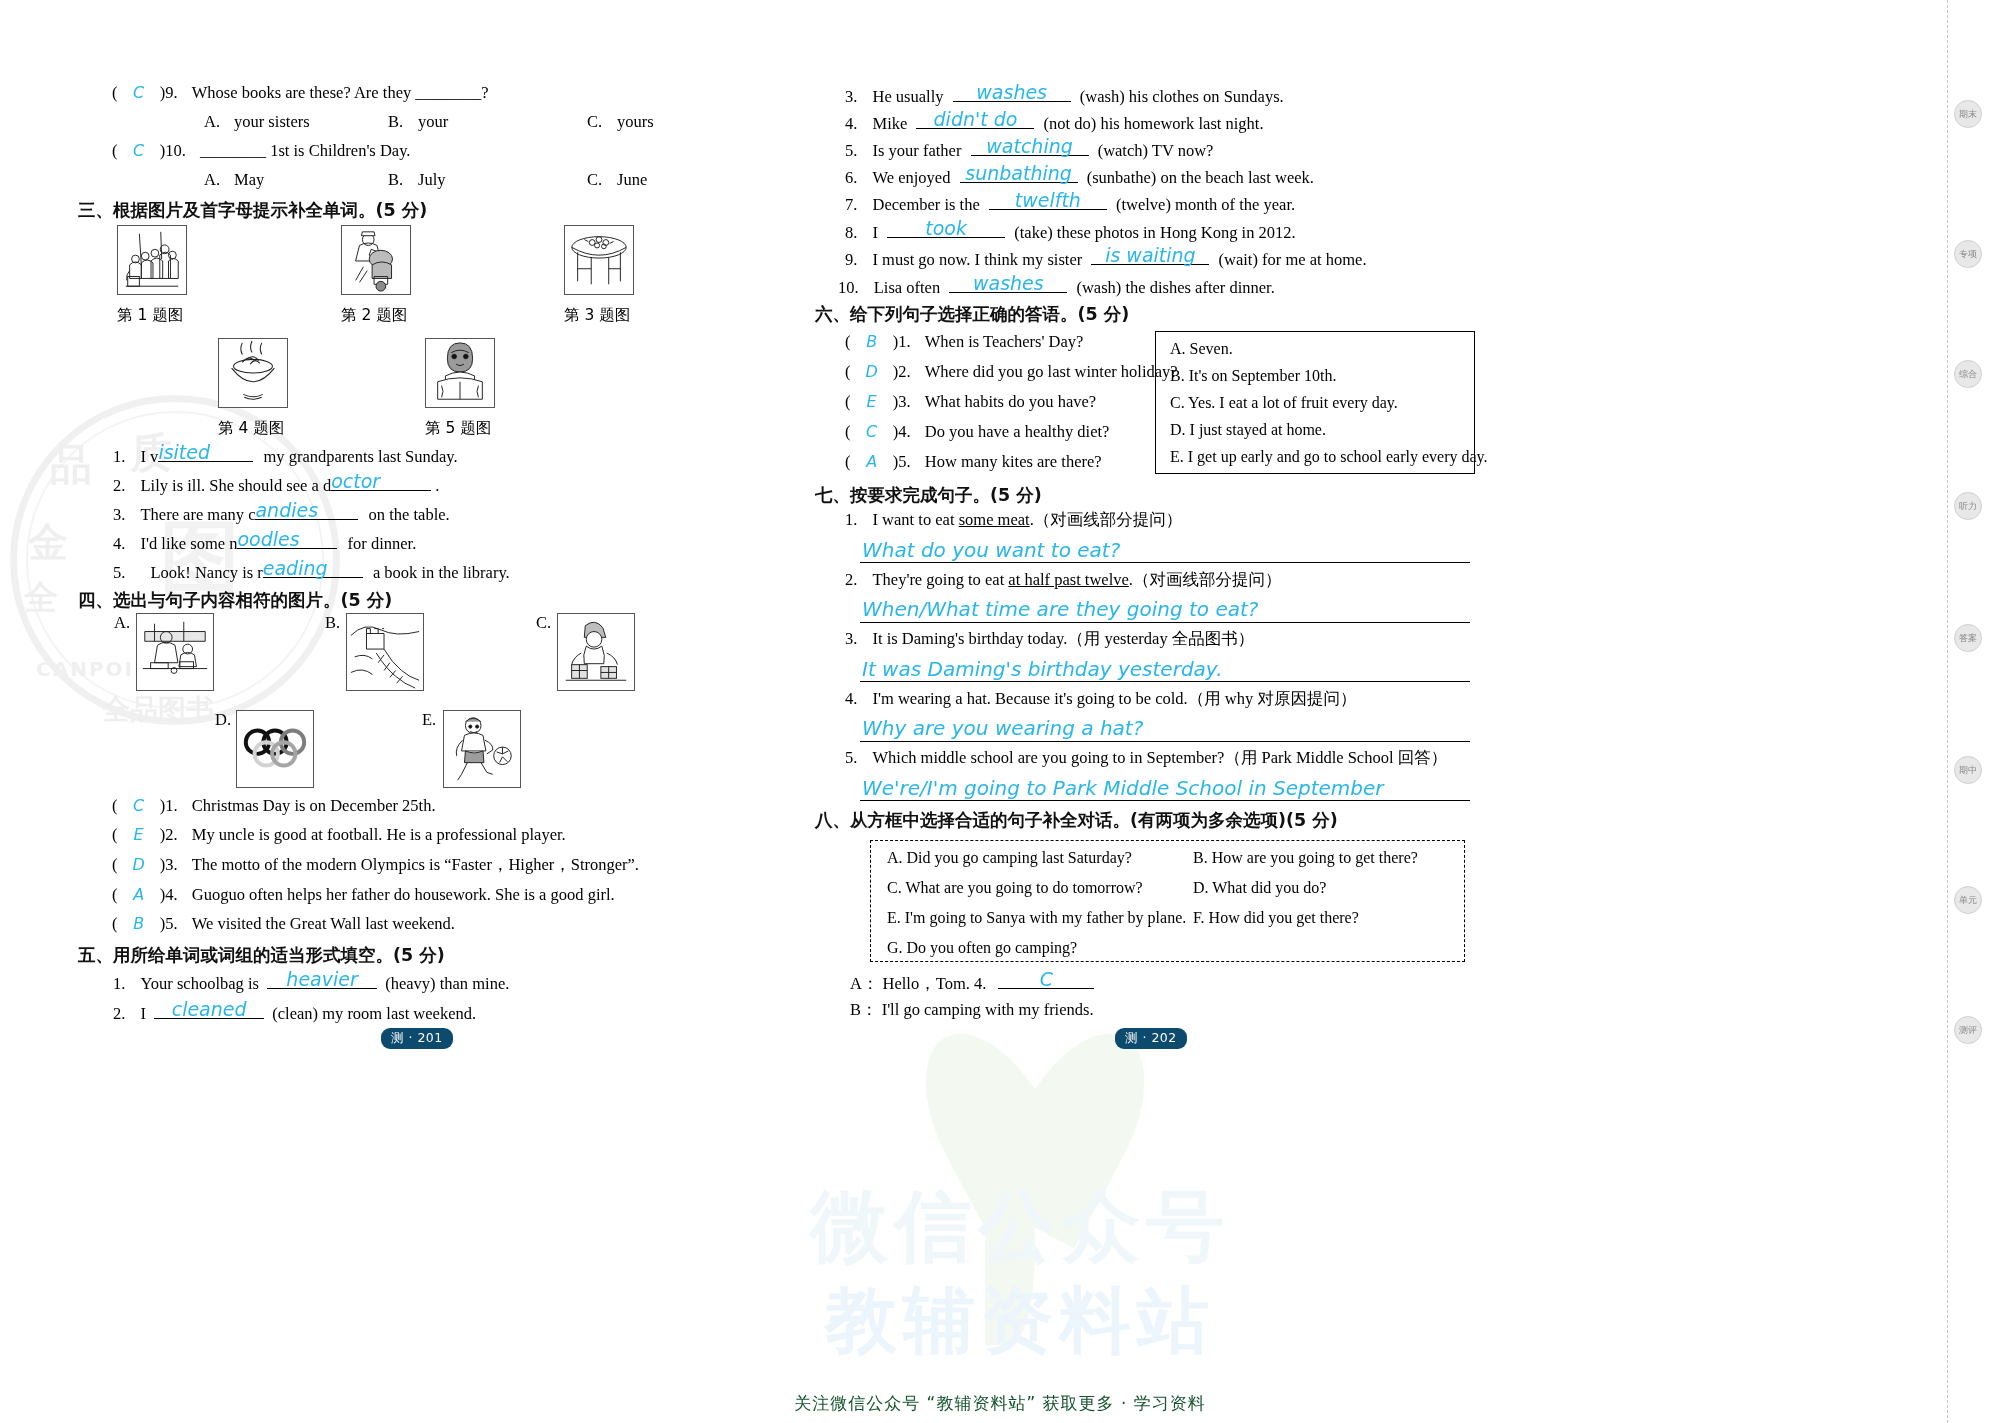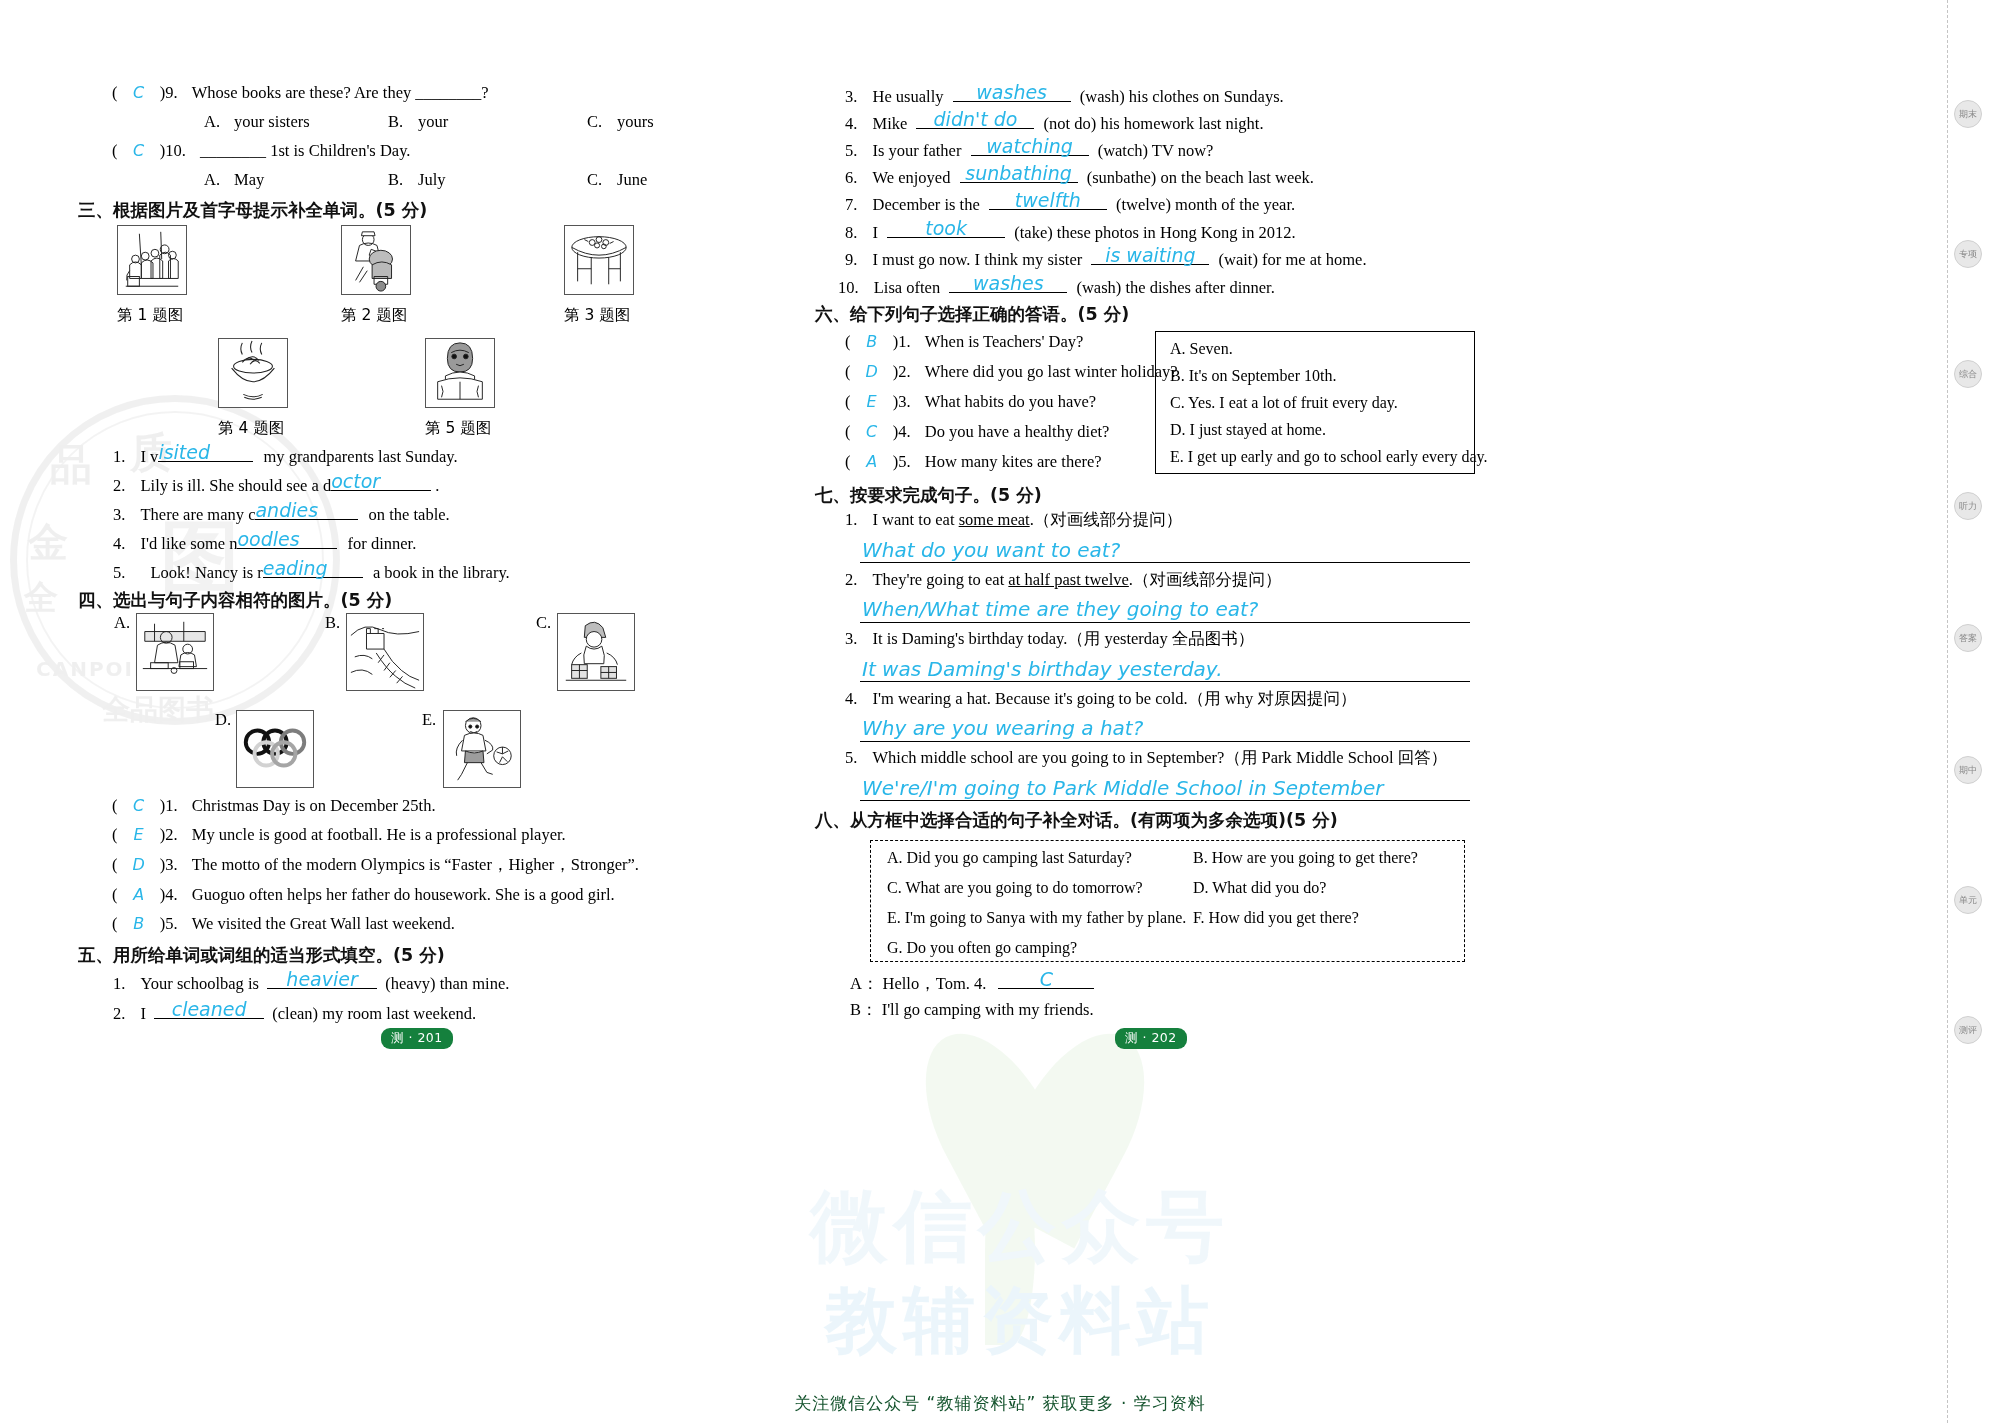--- a/index.html
+++ b/index.html
@@ -58,21 +58,21 @@
   .optbox{position:absolute;border:1px solid #000;box-sizing:border-box;background:transparent;padding-left:31px;}
   .optbox.dashed{border:1px dashed #000;}
   .optbox .oi{position:absolute;font-size:16px;white-space:nowrap;}
 
   
   .wline{position:absolute;border-bottom:1px solid #000;}
   .wtext{position:absolute;color:#29b6e8;font-style:italic;font-family:"DejaVu Sans",sans-serif;font-size:20px;white-space:nowrap;}
 
   
   .pagenum{
-    position:absolute;background:#15803d;color:#fff;border-radius:9px;
+    position:absolute;background:#0c4a6e;color:#fff;border-radius:9px;
     font-family:"DejaVu Sans",sans-serif;font-size:12.5px;
     padding:2px 10px;letter-spacing:.5px;white-space:nowrap;
   }
 
   
   #bottom-note{
     position:absolute;left:0;right:0;bottom:8px;text-align:center;
     font-family:"DejaVu Sans",sans-serif;font-size:17px;color:#14532d;letter-spacing:1px;
   }
 

